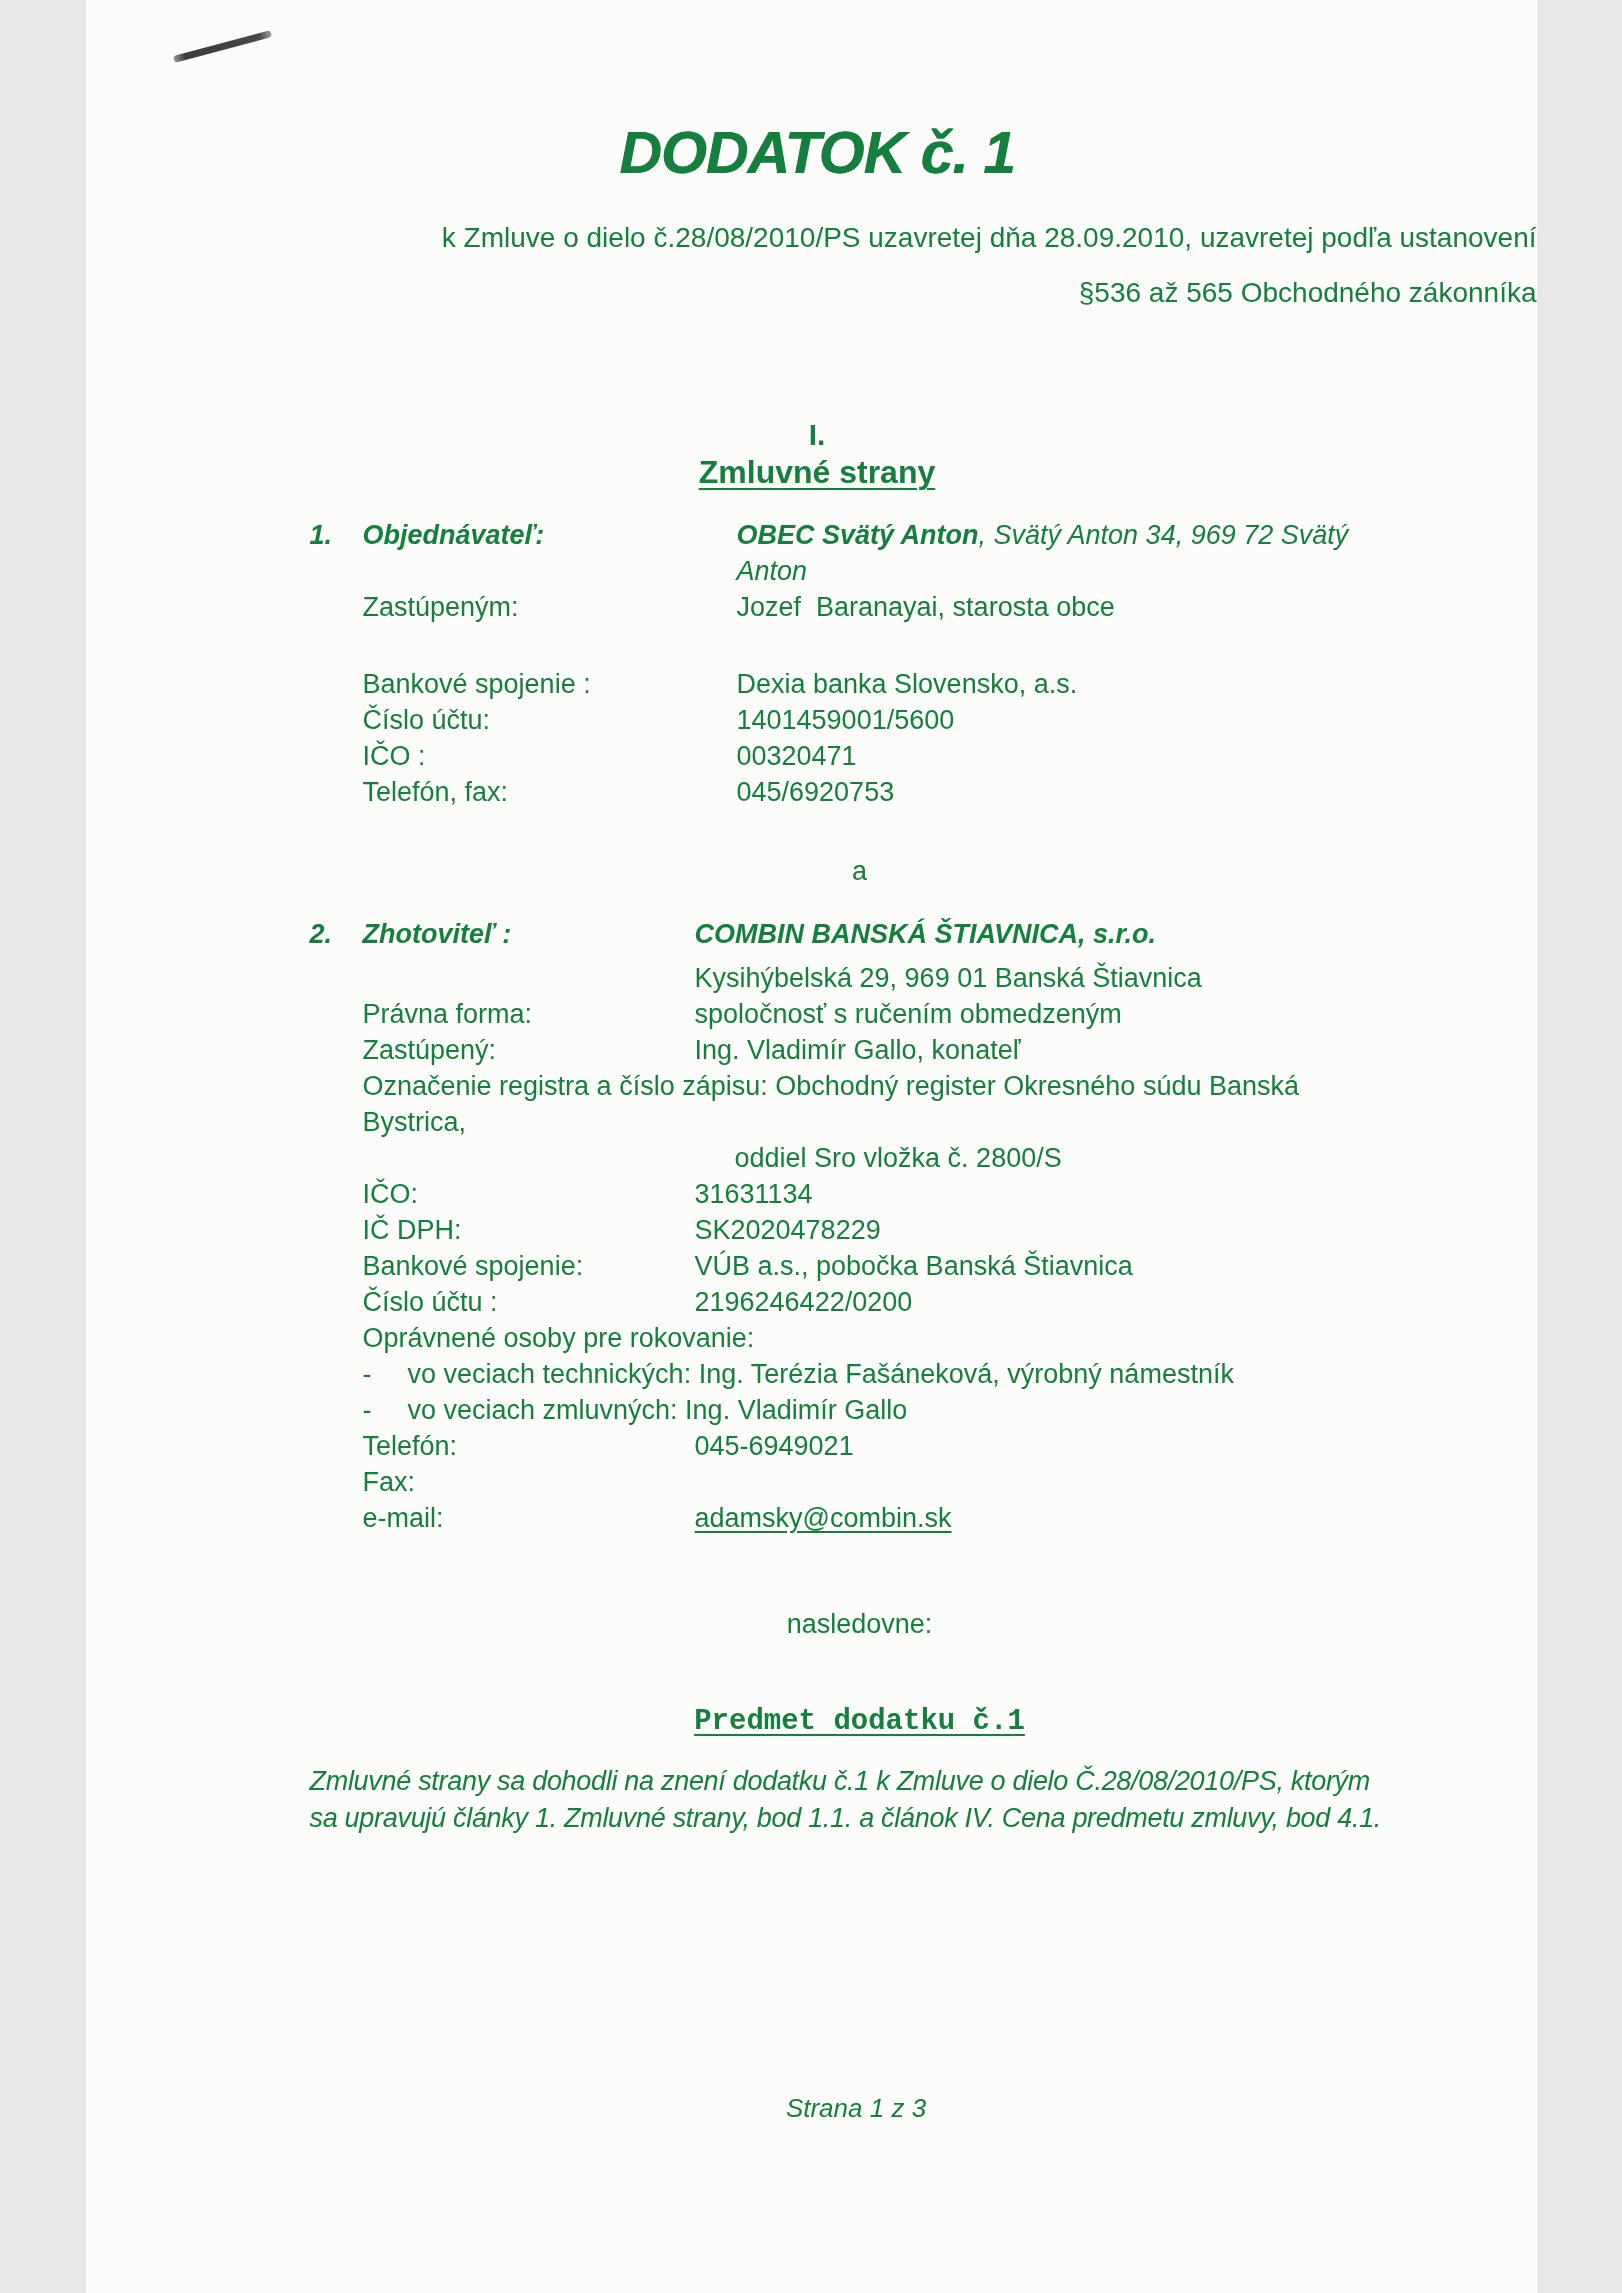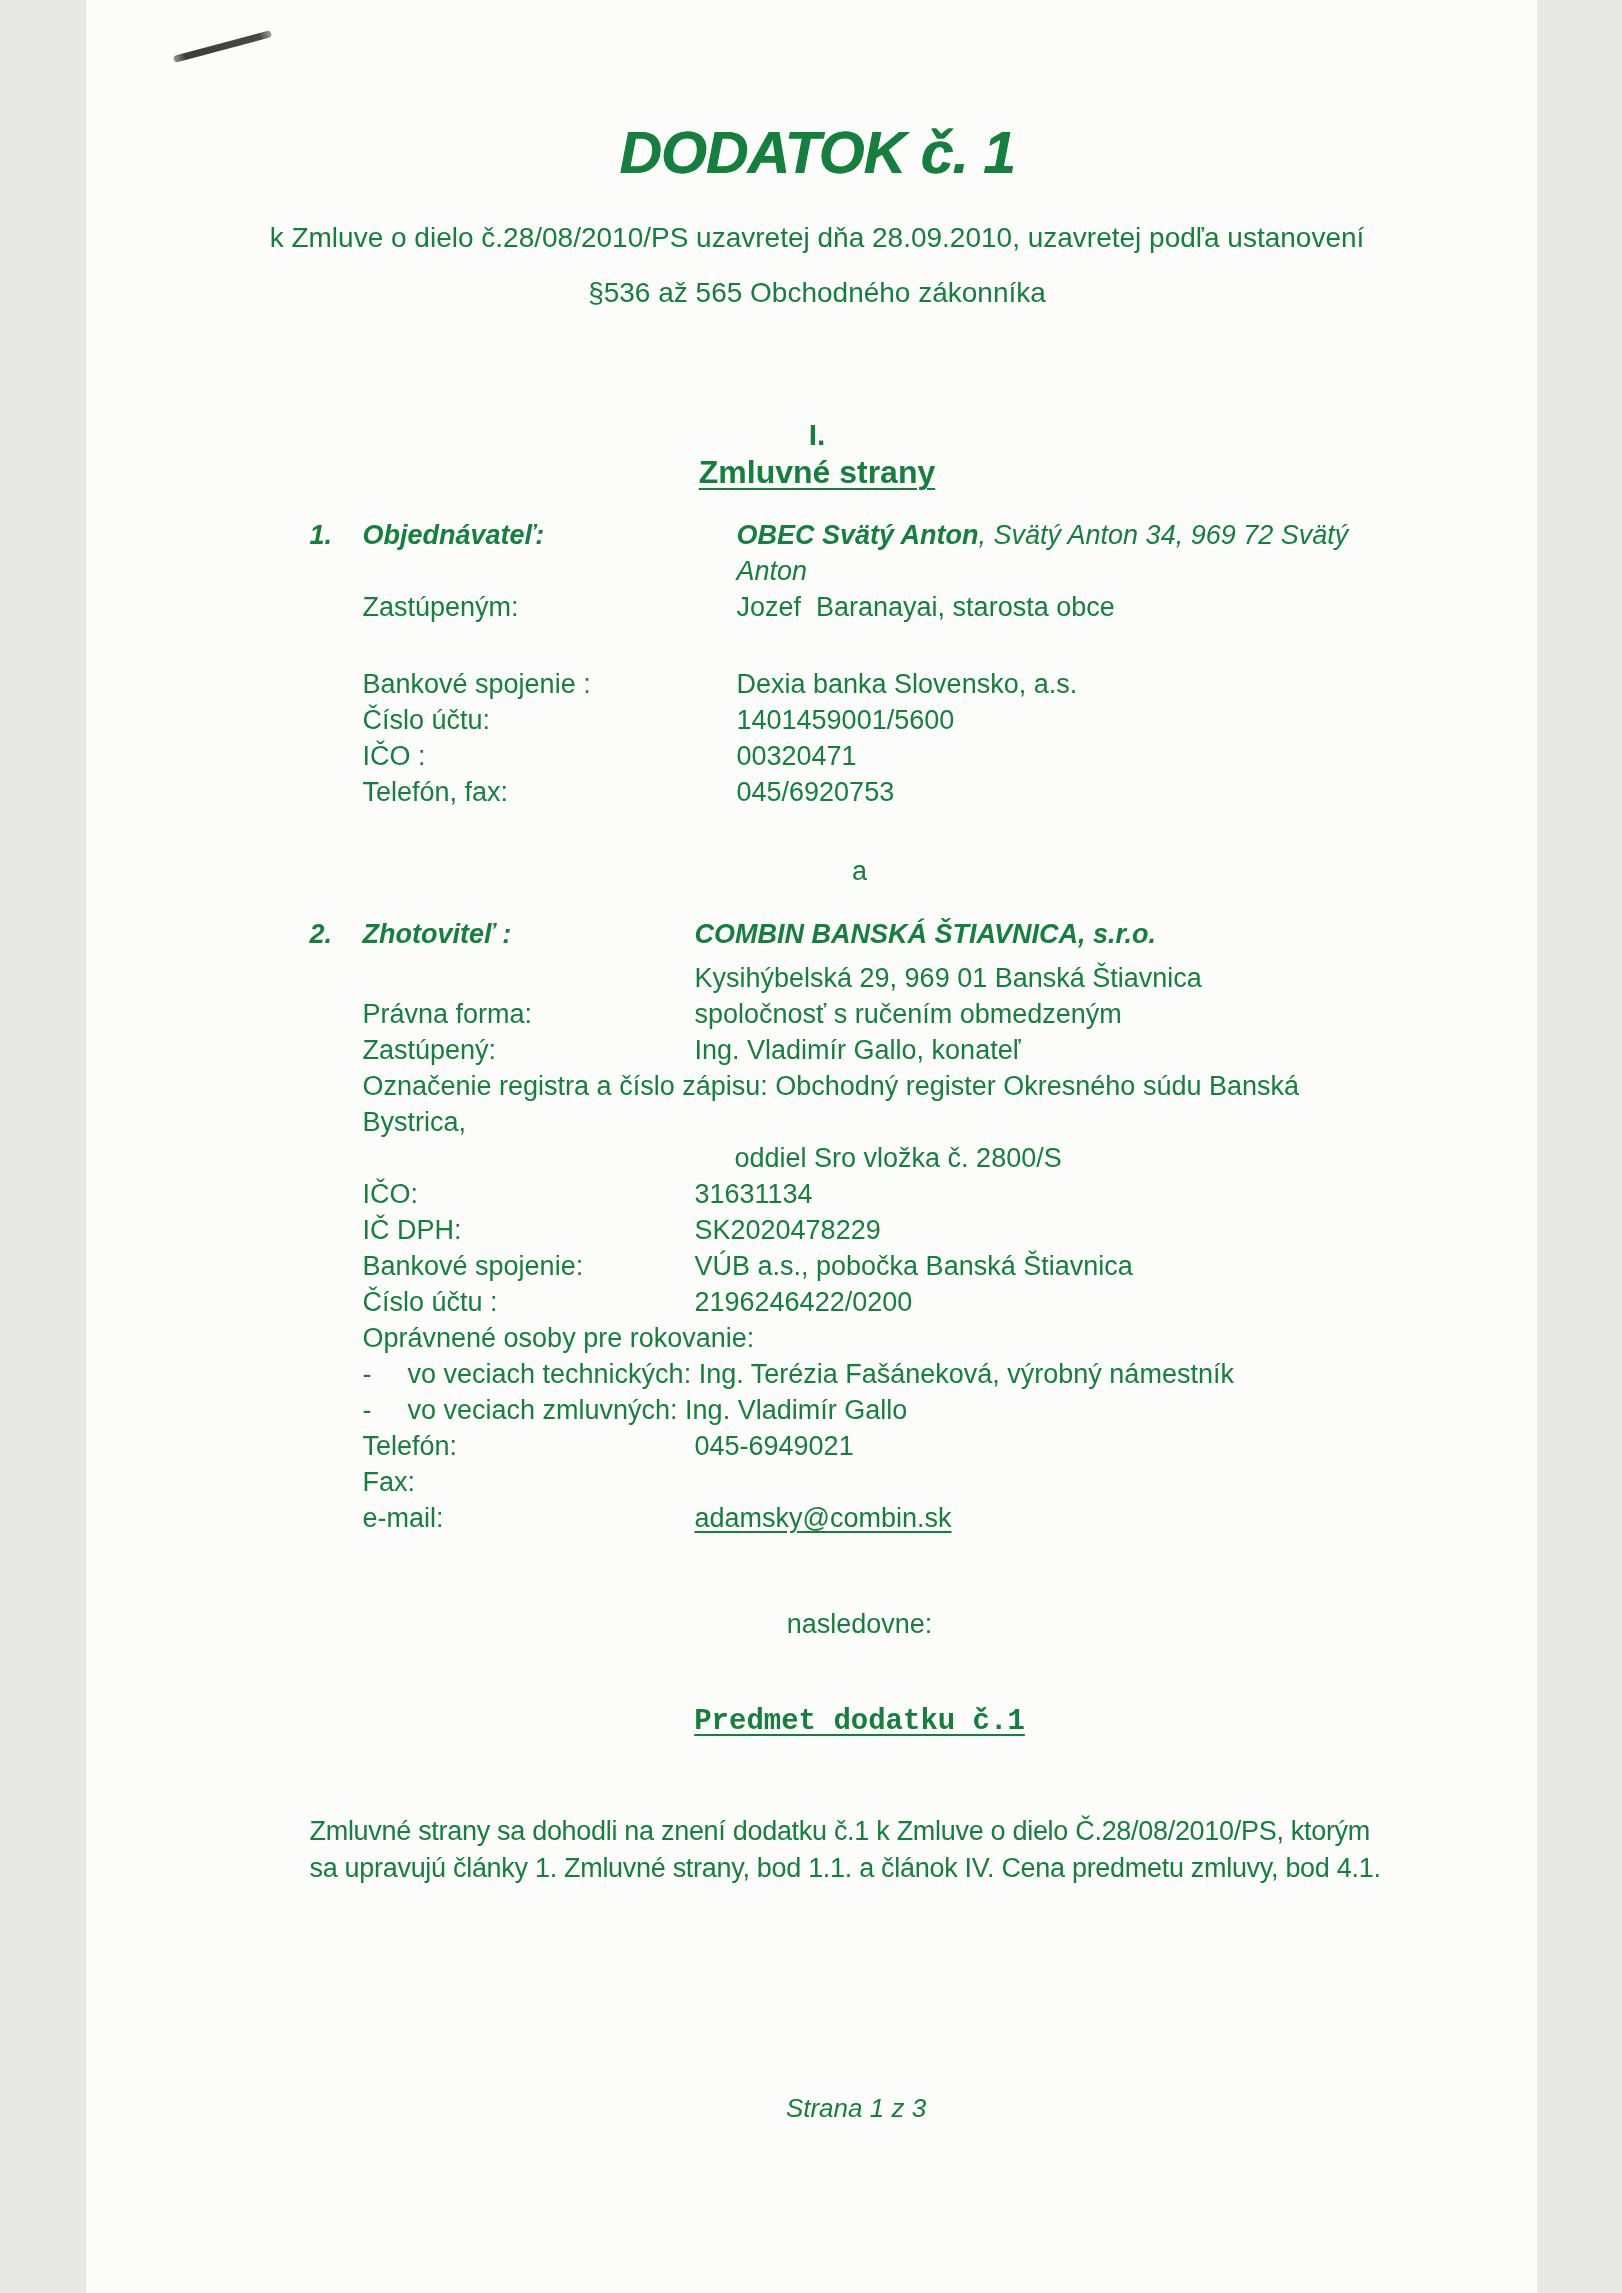--- a/index.html
+++ b/index.html
@@ -26,21 +26,21 @@
   .title{
     padding-top:123px;
     text-align:center;
     font-size:59px;
     line-height:60px;
     font-weight:bold;
     font-style:italic;
     letter-spacing:-1px;
     text-shadow:0.6px 0 currentColor;
   }
-  .subtitle{ text-align:center; font-size:28px; }
+  .subtitle{ text-align:right; font-size:28px; }
   .subtitle.s1{ margin-top:39px; }
   .subtitle.s2{ margin-top:23.4px; }
   .sec-num{
     margin-top:107px;
     text-align:center;
     font-weight:bold; font-size:30px; line-height:37px;
   }
   .sec-head{ text-align:center; font-size:32px; line-height:39px; font-weight:bold; }
   .sec-head .u{ text-decoration:underline; text-decoration-thickness:2.4px; text-underline-offset:4.9px; }
 
@@ -59,21 +59,21 @@
   .p2{ margin-top:27px; }
   .p2 .addr-row{ margin-top:7.8px; }
   .full{ padding-left:53px; line-height:36px; }
   .reg2{ padding-left:425px; }
   .bullet-row{ display:grid; grid-template-columns:53px 45px 1fr; line-height:36px; }
   .email-u{ text-decoration:underline; text-underline-offset:3.9px; }
 
   .following{ margin-top:70px; text-align:center; line-height:36px; }
   .subject-head{ margin-top:60px; text-align:center; font-size:29px; font-weight:bold; line-height:39px;font-family:Liberation Mono, monospace; }
   .subject-head .u{ text-decoration:underline; text-decoration-thickness:2.4px; text-underline-offset:4.9px; }
-  .paragraph{ margin-top:72px; line-height:37px; letter-spacing:-0.3px; }
+  .paragraph{ margin-top:22px; line-height:37px; letter-spacing:-0.3px;font-style:italic; }
   .paragraph div{ white-space:nowrap; }
   .footer{
     position:absolute; top:2093px; left:0; right:0;
     text-align:center; font-style:italic; font-size:26px;
     transform:translateX(45px);
   }
 </style>
 </head>
 <body>
 

